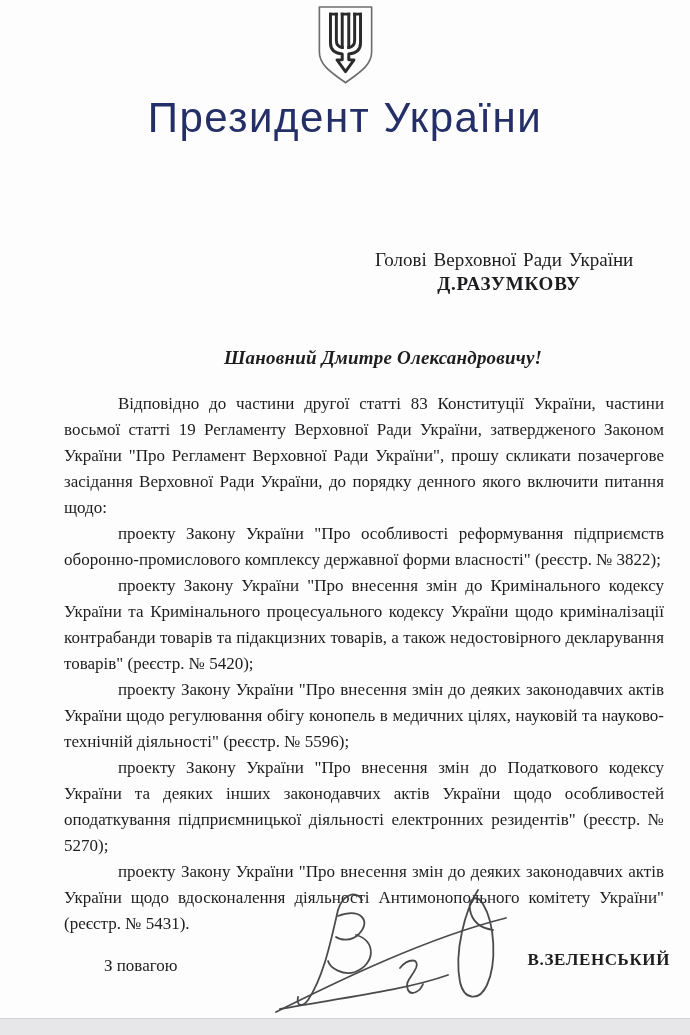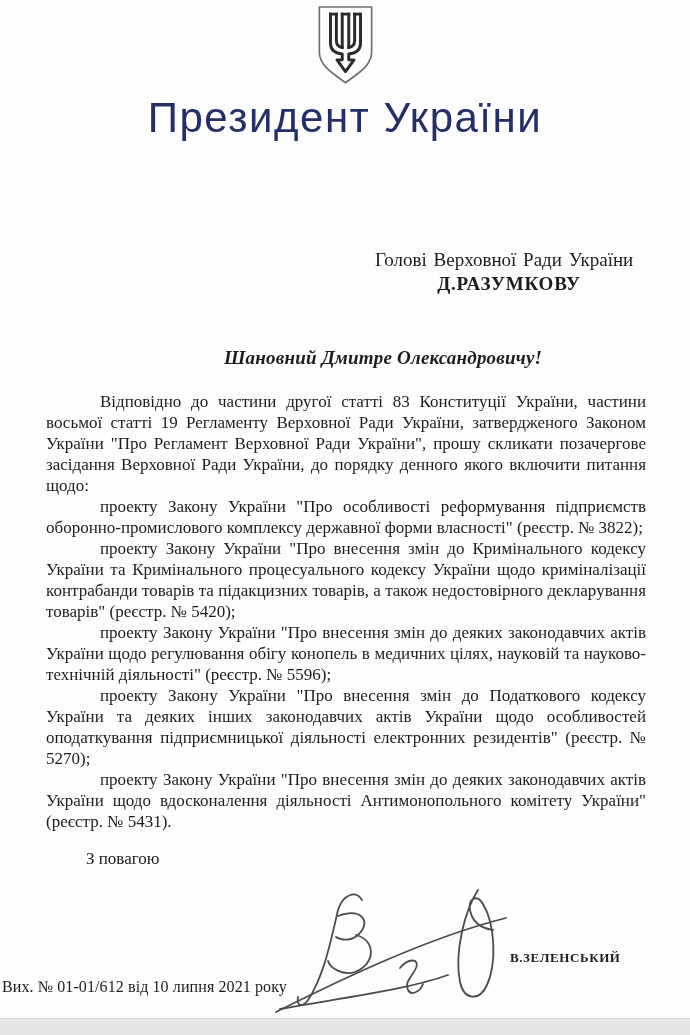--- a/index.html
+++ b/index.html
@@ -36,38 +36,38 @@
   }
   
   .salutation{
     position:absolute;left:224px;top:347px;
     font-size:19px;font-weight:bold;font-style:italic;
     letter-spacing:0.2px;
     text-align:center;
   }
   
   .body{
-    position:absolute;left:46px;top:391px;width:600px;
-    font-size:17px;line-height:21px;
+    position:absolute;left:64px;top:391px;width:600px;
+    font-size:17px;line-height:26px;
     text-align:justify;
   }
   .body p{margin:0;text-indent:54px;}
   .closing{
     margin-top:16px;margin-left:40px;
     text-indent:0;text-align:left;
     font-size:17px;
   }
   
   .signature-scrawl{
     position:absolute;left:266px;top:876px;width:252px;height:142px;
   }
   .signer{
     position:absolute;left:510px;top:950px;width:160px;
-    font-size:13px;font-weight:bold;letter-spacing:0.6px;
-    text-align:left;
+    font-size:17px;font-weight:bold;letter-spacing:0.6px;
+    text-align:right;
   }
   
   .footer-ref{
     position:absolute;left:2px;top:978px;
     font-size:16px;letter-spacing:0.1px;
   }
   
   .photo-edge{
     position:absolute;left:0;bottom:0;width:100%;height:16px;
     background:#e7e7ea;
@@ -121,17 +121,16 @@
       <path d="M14,133 C75,122 140,114 182,99"></path>
 
       <path d="M134,92 C142,82 154,82 150,92 C146,101 138,106 142,114 C145,120 154,116 157,108"></path>
 
       <path d="M212,14 C199,34 188,76 194,106 C198,124 213,126 221,109 C231,87 229,48 217,28 C211,18 202,22 204,34 C206,45 214,52 227,54"></path>
     </g>
   </svg>
 
   <div class="signer">В.ЗЕЛЕНСЬКИЙ</div>
 
-  <div class="footer-ref">Вих. № 01-01/612  від 10 липня 2021 року</div>
 
   <div class="photo-edge"></div>
 
 </div>
 
 </body></html>

